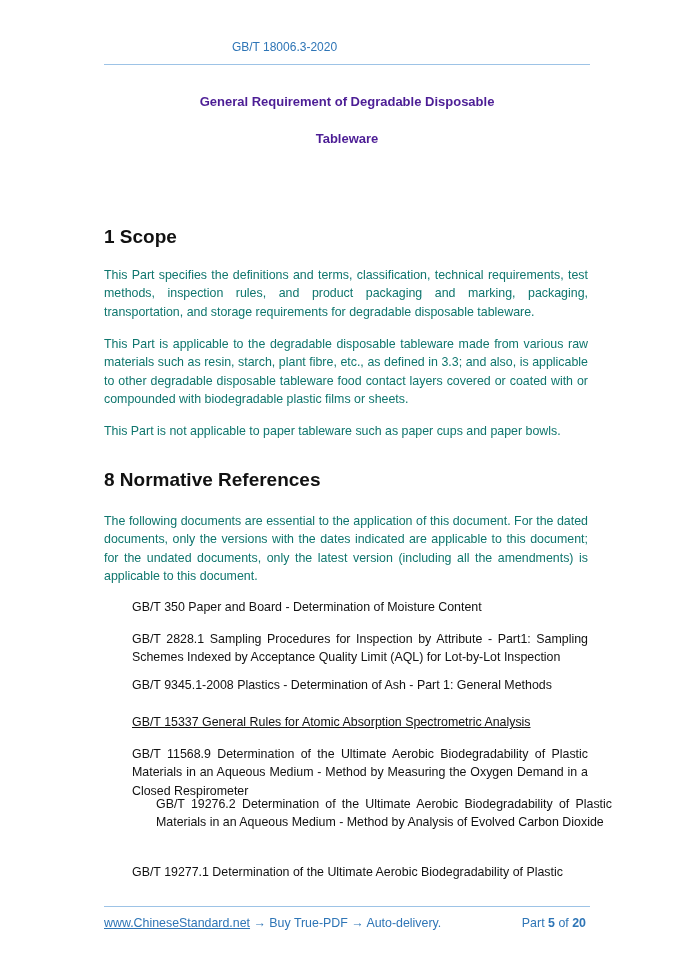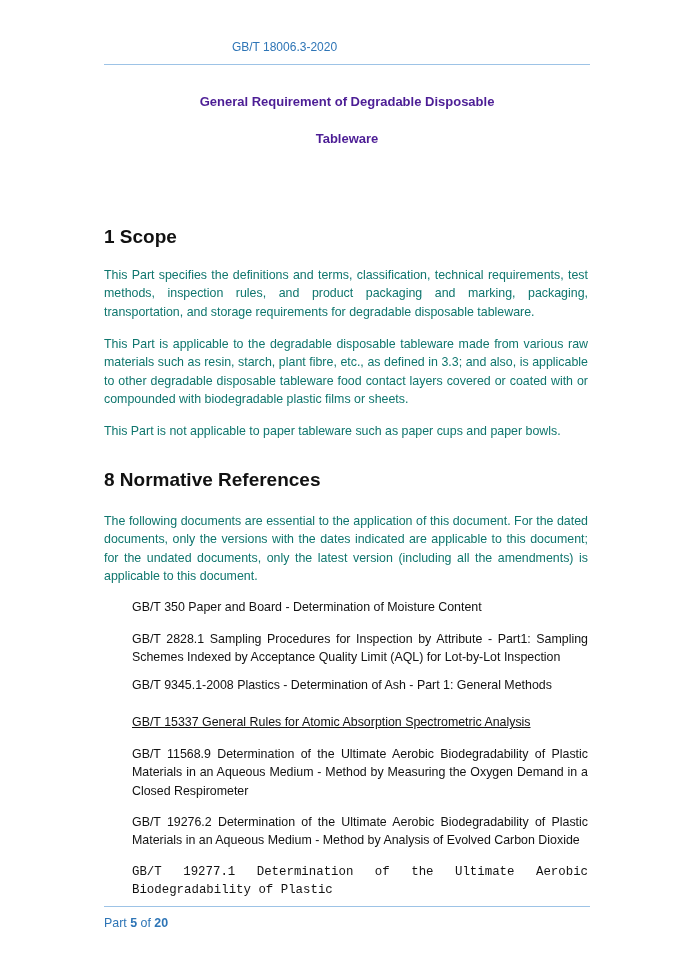--- a/index.html
+++ b/index.html
@@ -40,19 +40,20 @@
 <div class="para" style="top:422px;">This Part is not applicable to paper tableware such as paper cups and paper bowls.</div>
 
 <div class="h1" style="top:469px;">8 Normative References</div>
 <div class="para" style="top:512px;">The following documents are essential to the application of this document. For the dated documents, only the versions with the dates indicated are applicable to this document; for the undated documents, only the latest version (including all the amendments) is applicable to this document.</div>
 
 <div class="ref" style="top:598px;">GB/T 350 Paper and Board - Determination of Moisture Content</div>
 <div class="ref" style="top:630px;">GB/T 2828.1 Sampling Procedures for Inspection by Attribute - Part1: Sampling Schemes Indexed by Acceptance Quality Limit (AQL) for Lot-by-Lot Inspection</div>
 <div class="ref" style="top:676px;">GB/T 9345.1-2008 Plastics - Determination of Ash - Part 1: General Methods</div>
 <div class="ref" style="top:713px;text-decoration:underline;">GB/T 15337 General Rules for Atomic Absorption Spectrometric Analysis</div>
 <div class="ref" style="top:745px;">GB/T 11568.9 Determination of the Ultimate Aerobic Biodegradability of Plastic Materials in an Aqueous Medium - Method by Measuring the Oxygen Demand in a Closed Respirometer</div>
-<div class="ref" style="top:813px;">GB/T 19276.2 Determination of the Ultimate Aerobic Biodegradability of Plastic Materials in an Aqueous Medium - Method by Analysis of Evolved Carbon Dioxide</div>
-<div class="ref" style="top:863px;font-family:Liberation Mono, monospace;">GB/T 19277.1 Determination of the Ultimate Aerobic Biodegradability of Plastic</div>
+<div class="ref" style="top:795px;margin-left:24px;">GB/T 19276.2 Determination of the Ultimate Aerobic Biodegradability of Plastic Materials in an Aqueous Medium - Method by Analysis of Evolved Carbon Dioxide</div>
+<div class="ref" style="top:863px;">GB/T 19277.1 Determination of the Ultimate Aerobic Biodegradability of Plastic</div>
 
 <div class="footer-rule"></div>
 <div class="footer">
+  <span><a>www.ChineseStandard.net</a><span> → Buy True-PDF → Auto-delivery.</span></span>
   <span><span>Part</span> <b>5</b> <span>of</span> <b>20</b></span>
 </div>
 
 </body></html>

